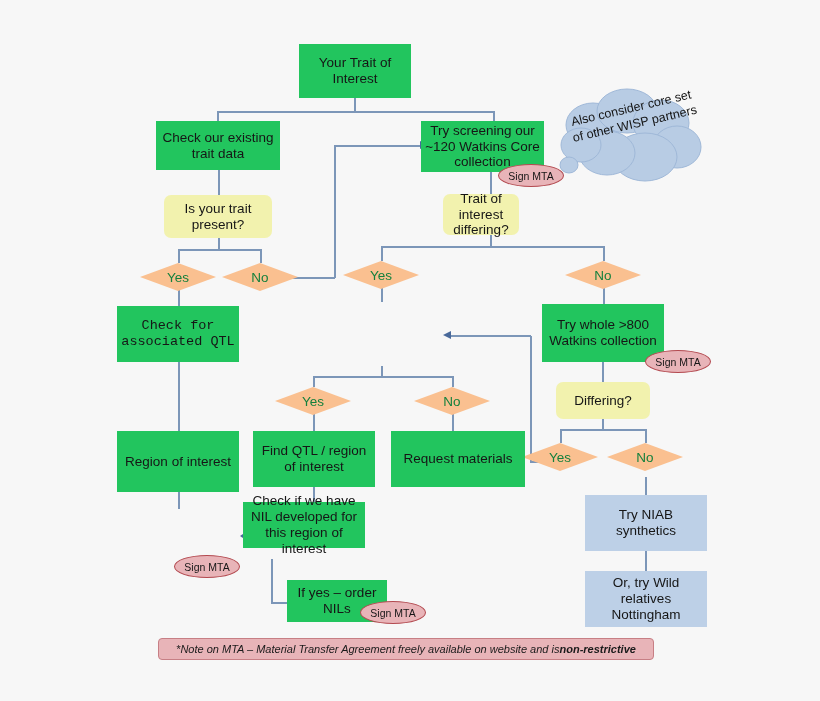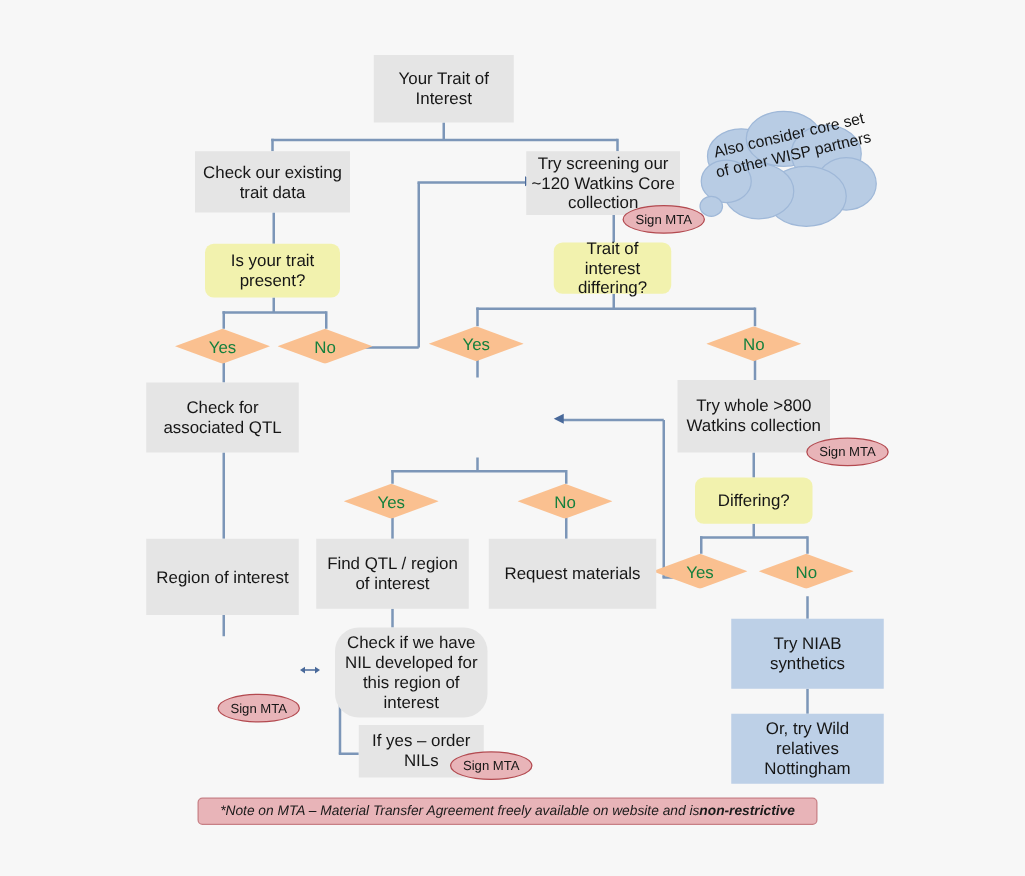--- a/index.html
+++ b/index.html
@@ -23,21 +23,21 @@
     justify-content: center;
     text-align: center;
     color: #161616;
     font-size: 13.5px;
     line-height: 1.18;
     box-sizing: border-box;
     padding: 2px 4px;
     z-index: 5;
   }
   .proc {
-    background: #e5e5e5;
+    background: #22c55e;
   }
   .decision-box {
     background: #F2F2AE;
     border-radius: 7px;
   }
   .altbox {
     background: #BDD0E7;
   }
   .diamond {
     position: absolute;
@@ -224,21 +224,21 @@
   </div>
 
   <div class="mta" style="left:498px; top:164px; width:66px; height:23px;">
     <span>Sign MTA</span>
   </div>
 
   <div class="node decision-box" style="left:164px; top:195px; width:108px; height:43px;">
     <span>Is your trait present?</span>
   </div>
 
-  <div class="node decision-box" style="left:443px; top:194px; width:94px; height:41px;">
+  <div class="node decision-box" style="left:443px; top:194px; width:76px; height:41px;">
     <span>Trait of interest differing?</span>
   </div>
 
   <div class="diamond" style="left:140px; top:263px; width:76px; height:28px;">
     <div class="dshape"></div>
     <span class="dlabel">Yes</span>
   </div>
 
   <div class="diamond" style="left:222px; top:263px; width:76px; height:28px;">
     <div class="dshape"></div>
@@ -248,21 +248,21 @@
   <div class="diamond" style="left:343px; top:261px; width:76px; height:28px;">
     <div class="dshape"></div>
     <span class="dlabel">Yes</span>
   </div>
 
   <div class="diamond" style="left:565px; top:261px; width:76px; height:28px;">
     <div class="dshape"></div>
     <span class="dlabel">No</span>
   </div>
 
-  <div class="node proc" style="left:117px; top:306px; width:122px; height:56px;">
+  <div class="node proc" style="left:117px; top:306px; width:122px; height:56px;font-family:Liberation Mono, monospace;">
     <span>Check for associated QTL</span>
   </div>
 
 
   <div class="node proc" style="left:542px; top:304px; width:122px; height:58px;">
     <span>Try whole &gt;800 Watkins collection</span>
   </div>
 
   <div class="mta" style="left:645px; top:350px; width:66px; height:23px;">
     <span>Sign MTA</span>
@@ -306,21 +306,21 @@
 
   <div class="node altbox" style="left:585px; top:495px; width:122px; height:56px;">
     <span>Try NIAB synthetics</span>
   </div>
 
 
   <div class="mta" style="left:174px; top:555px; width:66px; height:23px;">
     <span>Sign MTA</span>
   </div>
 
-  <div class="node proc" style="left:268px; top:502px; width:122px; height:72px;border-radius:19px;">
+  <div class="node proc" style="left:243px; top:502px; width:122px; height:46px;">
     <span>Check if we have NIL developed for this region of interest</span>
   </div>
 
   <div class="node altbox" style="left:585px; top:571px; width:122px; height:56px;">
     <span>Or, try Wild relatives Nottingham</span>
   </div>
 
   <div class="node proc" style="left:287px; top:580px; width:100px; height:42px;">
     <span>If yes – order NILs</span>
   </div>

